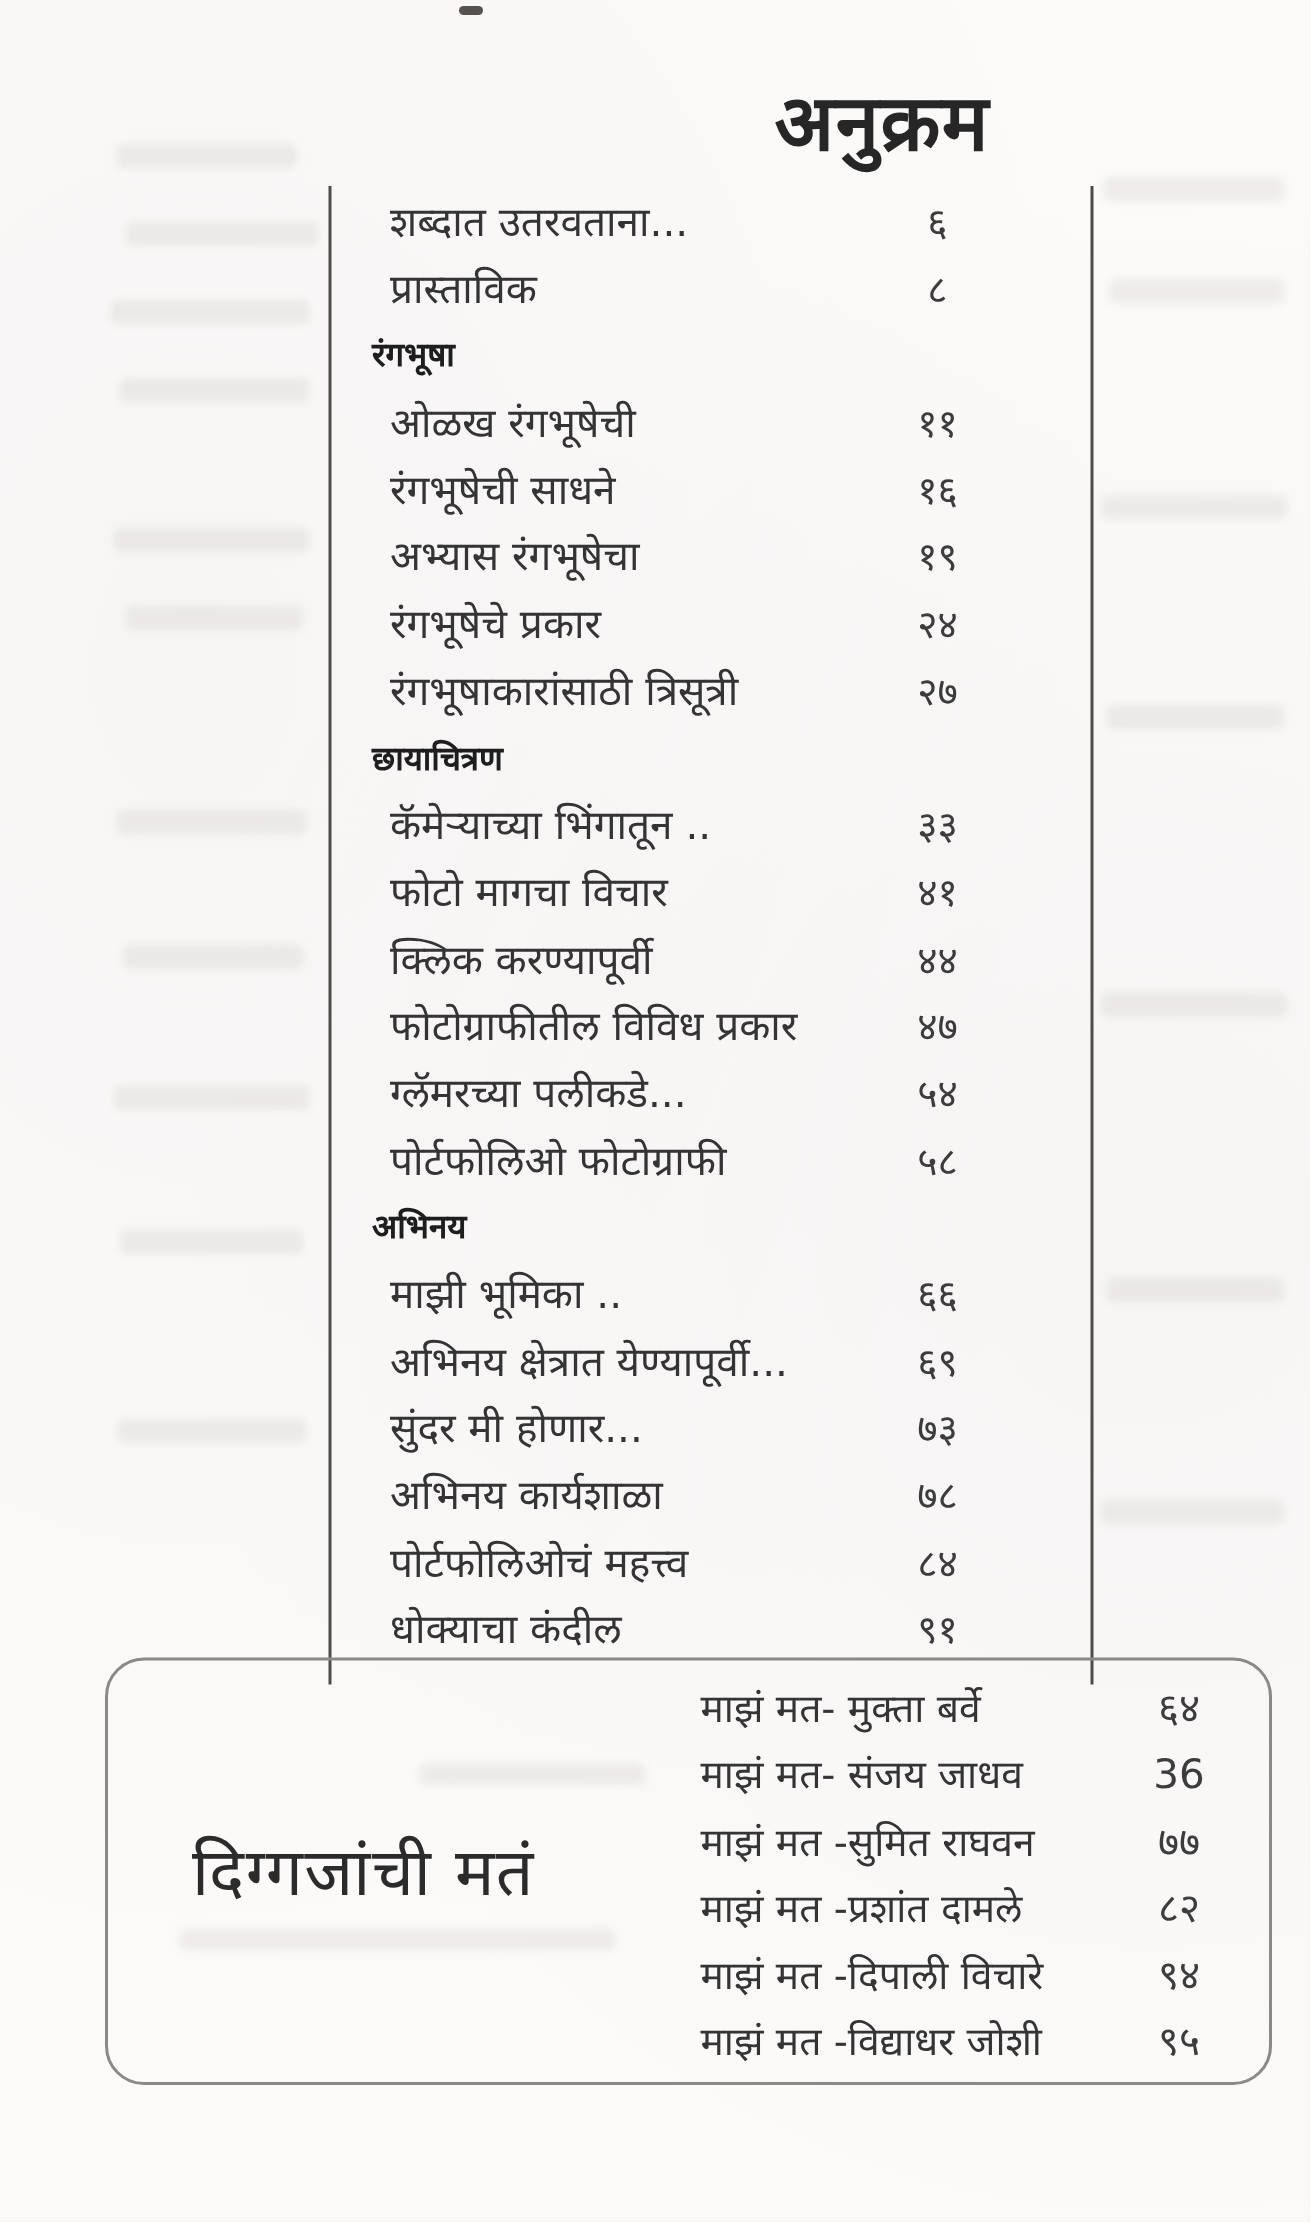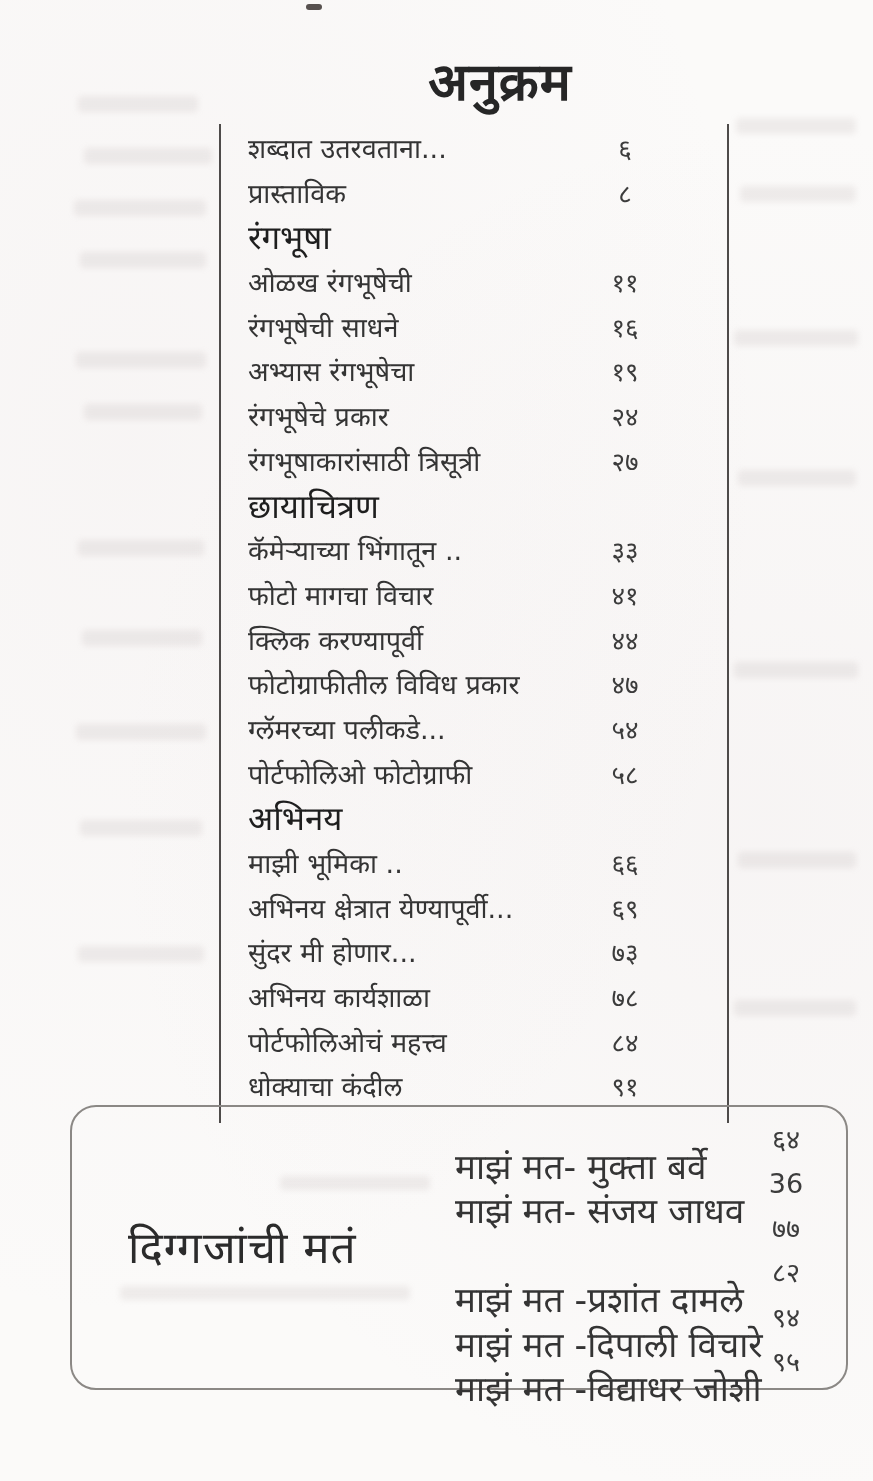--- a/index.html
+++ b/index.html
@@ -34,21 +34,21 @@
   .ghost{
     position:absolute;
     background:rgba(150,128,135,.12);
     filter:blur(3px);
     border-radius:4px;
     pointer-events:none;
   }
   .title{
     position:absolute;
     left:340px;top:44px;width:320px;
-    text-align:center;
+    text-align:right;
     font-size:52px;
     font-weight:bold;
     color:#262626;
     letter-spacing:1px;
   }
   .vrule{
     position:absolute;
     width:2px;
     background:#4e4b4a;
   }
@@ -59,33 +59,33 @@
     position:absolute;
     left:248px;top:127px;width:460px;
   }
   .row{
     position:relative;
     height:44.7px;
     line-height:44.7px;
     white-space:nowrap;
   }
   .row .lbl{
-    position:absolute;left:0;
+    position:absolute;left:12px;
     font-size:27px;
     color:#343434;
   }
   .row .num{
     position:absolute;left:344px;width:66px;
     text-align:center;
     font-size:26px;
     color:#3c3c3c;
   }
   .row.h{
-    font-size:33px;
-    font-weight:normal;
+    font-size:22px;
+    font-weight:bold;
     color:#1e1e1e;
   }
 
   .opinion-box{
     position:absolute;
     left:70px;top:1105px;
     width:778px;height:285px;
     border:2px solid #8b8885;
     border-radius:26px;
     box-sizing:border-box;
@@ -96,21 +96,21 @@
     left:128px;top:1216px;
     font-size:44px;
     color:#2b2b2b;
     letter-spacing:1px;
   }
   .box-list{
     position:absolute;
     left:455px;top:1118px;width:400px;
   }
   .box-list .row{height:44.4px;line-height:44.4px;}
-  .box-list .row .lbl{font-size:35px;margin-top:27px;}
+  .box-list .row .lbl{font-size:26px;}
   .box-list .row .num{left:298px;width:66px;font-size:27px;}
 </style>
 </head>
 <body>
 
 <div class="page">
 
   <div class="scan-mark" style="left:306px;top:4px;width:16px;height:6px;"></div>
 
   <div class="ghost" style="left:78px;top:96px;width:120px;height:16px;"></div>
@@ -231,20 +231,21 @@
   <div class="box-list">
     <div class="row">
       <span class="lbl">माझं मत- मुक्ता बर्वे</span>
       <span class="num">६४</span>
     </div>
     <div class="row">
       <span class="lbl">माझं मत- संजय जाधव</span>
       <span class="num">36</span>
     </div>
     <div class="row">
+      <span class="lbl">माझं मत -सुमित राघवन</span>
       <span class="num">७७</span>
     </div>
     <div class="row">
       <span class="lbl">माझं मत -प्रशांत दामले</span>
       <span class="num">८२</span>
     </div>
     <div class="row">
       <span class="lbl">माझं मत -दिपाली विचारे</span>
       <span class="num">९४</span>
     </div>

